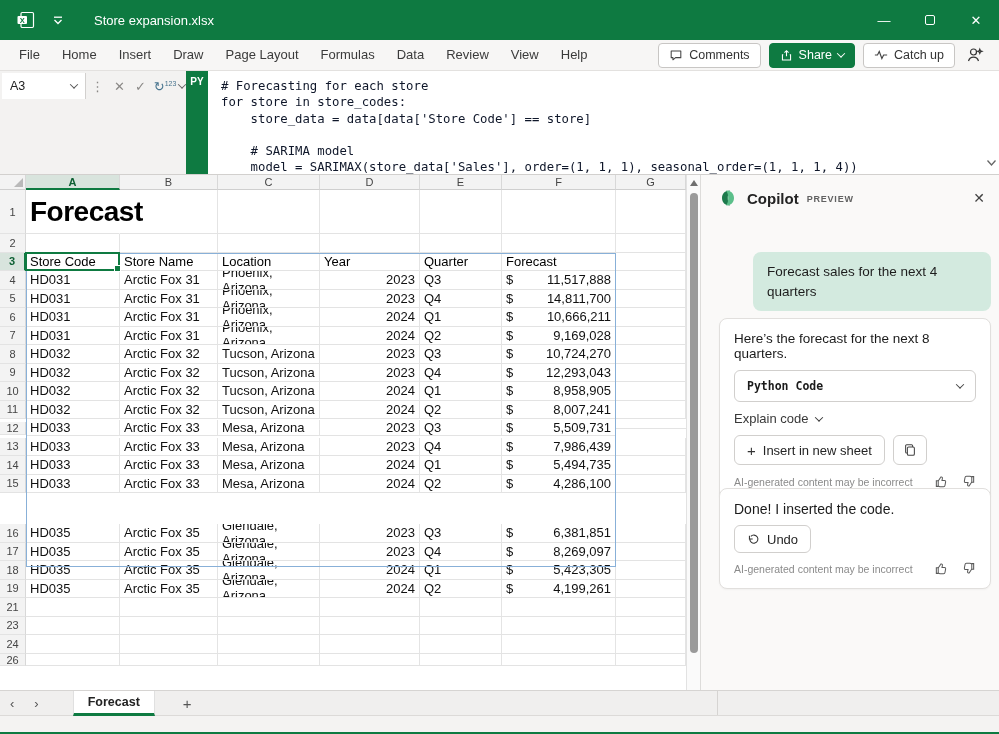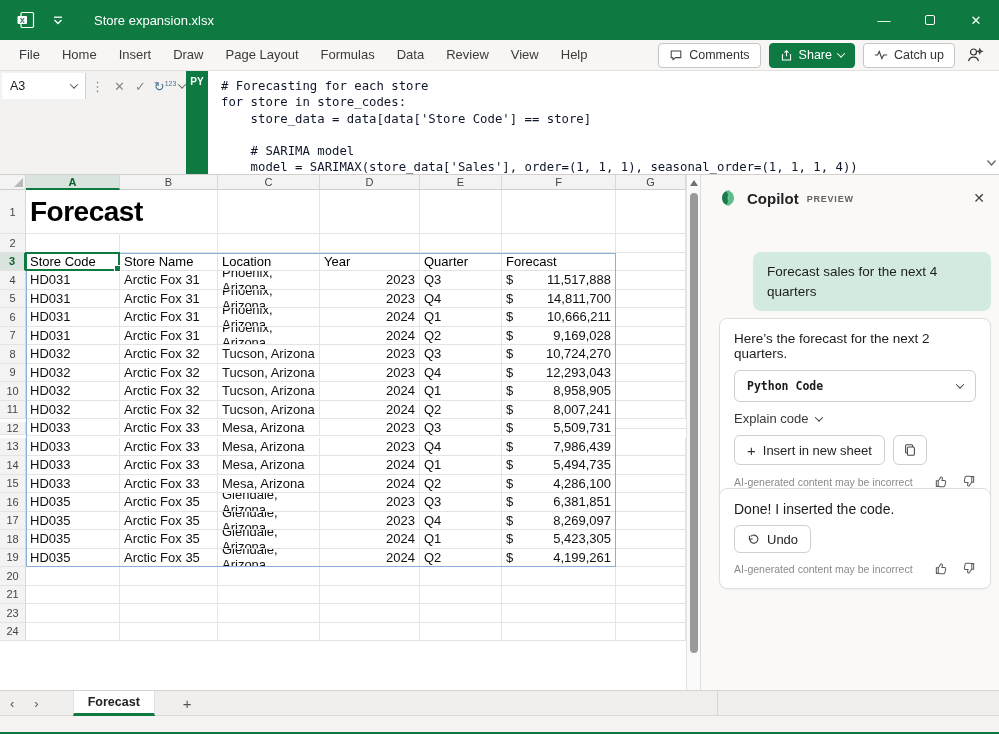--- a/index.html
+++ b/index.html
@@ -409,21 +409,21 @@
           <div class="cell" style="width: 98px;">Arctic Fox 33</div>
           <div class="cell" style="width: 102px;">Mesa, Arizona</div>
           <div class="cell num" style="width: 100px;">2024</div>
           <div class="cell" style="width: 82px;">Q2</div>
           <div class="cell acct" style="width: 114px;">
             <span>$</span>
             <span>4,286,100</span>
           </div>
           <div class="cell" style="width: 70px;"></div>
         </div>
-        <div class="g-row" style="height: 18.5px;">
+        <div class="g-row" style="height: 18.5px; margin-top: 31px;">
           <div class="rownum">16</div>
           <div class="cell" style="width: 94px;">HD035</div>
           <div class="cell" style="width: 98px;">Arctic Fox 35</div>
           <div class="cell" style="width: 102px;">Glendale, Arizona</div>
           <div class="cell num" style="width: 100px;">2023</div>
           <div class="cell" style="width: 82px;">Q3</div>
           <div class="cell acct" style="width: 114px;">
             <span>$</span>
             <span>6,381,851</span>
           </div>
@@ -459,30 +459,20 @@
           <div class="rownum">19</div>
           <div class="cell" style="width: 94px;">HD035</div>
           <div class="cell" style="width: 98px;">Arctic Fox 35</div>
           <div class="cell" style="width: 102px;">Glendale, Arizona</div>
           <div class="cell num" style="width: 100px;">2024</div>
           <div class="cell" style="width: 82px;">Q2</div>
           <div class="cell acct" style="width: 114px;">
             <span>$</span>
             <span>4,199,261</span>
           </div>
-          <div class="cell" style="width: 70px;"></div>
-        </div>
-        <div class="g-row" style="height: 18.5px;">
-          <div class="rownum">20</div>
-          <div class="cell" style="width: 94px;"></div>
-          <div class="cell" style="width: 98px;"></div>
-          <div class="cell" style="width: 102px;"></div>
-          <div class="cell" style="width: 100px;"></div>
-          <div class="cell" style="width: 82px;"></div>
-          <div class="cell" style="width: 114px;"></div>
           <div class="cell" style="width: 70px;"></div>
         </div>
         <div class="g-row" style="height: 18.5px;">
           <div class="rownum">21</div>
           <div class="cell" style="width: 94px;"></div>
           <div class="cell" style="width: 98px;"></div>
           <div class="cell" style="width: 102px;"></div>
           <div class="cell" style="width: 100px;"></div>
           <div class="cell" style="width: 82px;"></div>
           <div class="cell" style="width: 114px;"></div>
@@ -493,20 +483,30 @@
           <div class="cell" style="width: 94px;"></div>
           <div class="cell" style="width: 98px;"></div>
           <div class="cell" style="width: 102px;"></div>
           <div class="cell" style="width: 100px;"></div>
           <div class="cell" style="width: 82px;"></div>
           <div class="cell" style="width: 114px;"></div>
           <div class="cell" style="width: 70px;"></div>
         </div>
         <div class="g-row" style="height: 18.5px;">
           <div class="rownum">24</div>
+          <div class="cell" style="width: 94px;"></div>
+          <div class="cell" style="width: 98px;"></div>
+          <div class="cell" style="width: 102px;"></div>
+          <div class="cell" style="width: 100px;"></div>
+          <div class="cell" style="width: 82px;"></div>
+          <div class="cell" style="width: 114px;"></div>
+          <div class="cell" style="width: 70px;"></div>
+        </div>
+        <div class="g-row" style="height: 12px;">
+          <div class="rownum" style="align-items: flex-start;">26</div>
           <div class="cell" style="width: 94px;"></div>
           <div class="cell" style="width: 98px;"></div>
           <div class="cell" style="width: 102px;"></div>
           <div class="cell" style="width: 100px;"></div>
           <div class="cell" style="width: 82px;"></div>
           <div class="cell" style="width: 114px;"></div>
           <div class="cell" style="width: 70px;"></div>
         </div>
       </div>
     <div class="range-outline" id="range-outline" style="left: 26px; top: 77.5px; width: 590px; height: 314.5px;"></div>
@@ -526,21 +526,21 @@
           </svg>
       </span>
       <span class="cp-title">Copilot</span>
       <span class="cp-preview">PREVIEW</span>
       <span class="cp-close">✕</span>
     </div>
 
     <div class="cp-bubble">Forecast sales for the next 4 quarters</div>
 
     <div class="cp-card" style="top:143px;">
-      <p class="lead">Here’s the forecast for the next 2 quarters.</p>
+      <p class="lead">Here’s the forecast for the next 8 quarters.</p>
       <div class="cp-dropdown">
         <span class="lbl">Python Code</span>
         <span class="chev"></span>
       </div>
       <div class="cp-explain">
         <span>Explain code</span>
         <span class="chev"></span>
       </div>
       <div class="cp-btnrow">
         <button class="cp-btn">

